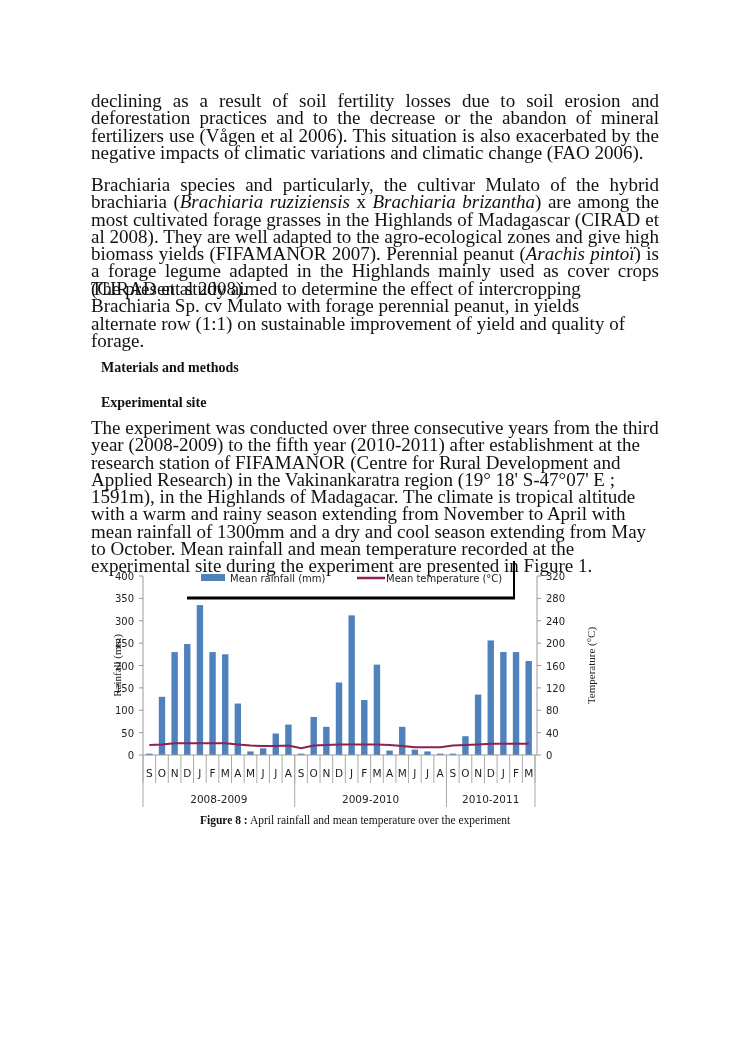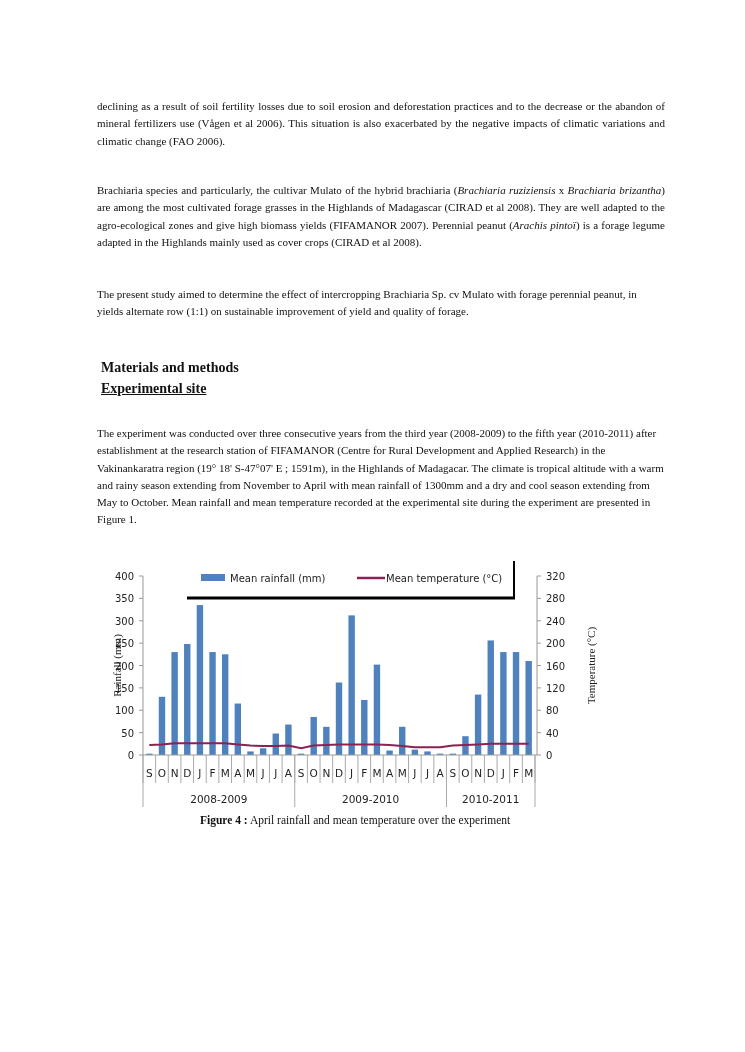--- a/index.html
+++ b/index.html
@@ -1,35 +1,35 @@
 <!DOCTYPE html>
 <html><head>
 <meta charset="utf-8">
 <style>
   html, body { margin:0; padding:0; background:#ffffff; }
   body { width:745px; height:1052px; position:relative; font-family:"Liberation Serif", serif; color:#111; }
-  .para { position:absolute; left:89px; width:568px; font-size:11px; line-height:17.3px; margin:8px; }
+  .para { position:absolute; left:89px; width:568px; font-size:19px; line-height:17.3px; margin:2px; }
   .justify { text-align:justify; }
   .heading { position:absolute; left:89px; font-weight:bold; font-size:14px; margin:12px; }
   #chart { position:absolute; left:95px; top:555px; }
   .caption { position:absolute; left:200px; top:814px; font-size:11.5px; }
   .caption b { font-weight:bold; }
   svg text { font-family:"DejaVu Sans", sans-serif; }
 </style>
 </head>
 <body>
 
 <p class="para justify" style="top:90px;">declining as a result of soil fertility losses due to soil erosion and deforestation practices and to the decrease or the abandon of mineral fertilizers use (Vågen et al 2006). This situation is also exacerbated by the negative impacts of climatic variations and climatic change (FAO 2006).</p>
 
 <p class="para justify" style="top:174px;"><span>Brachiaria species and particularly, the cultivar Mulato of the hybrid brachiaria (</span><i>Brachiaria ruziziensis</i><span> x </span><i>Brachiaria brizantha</i><span>) are among the most cultivated forage grasses in the Highlands of Madagascar (CIRAD et al 2008). They are well adapted to the agro-ecological zones and give high biomass yields (FIFAMANOR 2007).  Perennial peanut (</span><i>Arachis pintoï</i><span>) is a forage legume adapted in the Highlands mainly used as cover crops (CIRAD et al 2008).</span></p>
 
 <p class="para" style="top:278px; width:548px;">The present study aimed to determine the effect of intercropping Brachiaria Sp. cv Mulato with forage perennial peanut, in yields alternate row (1:1) on sustainable improvement of yield and quality of forage.</p>
 
 <p class="heading" style="top:348px;">Materials and methods</p>
-<p class="heading" style="top:369px;text-decoration:underline;">Experimental site</p>
+<p class="heading" style="top:383px;">Experimental site</p>
 
 <p class="para" style="top:417px; width:570px;">The experiment was conducted over three consecutive years from the third year (2008-2009) to the fifth year (2010-2011) after establishment at the research station of FIFAMANOR (Centre for Rural Development and Applied Research) in the Vakinankaratra region (19° 18' S-47°07' E ; 1591m), in the Highlands of Madagacar. The climate is tropical altitude with a warm and rainy season extending from November to April with mean rainfall of 1300mm and a dry and cool season extending from May to October. Mean rainfall and mean temperature recorded at the experimental site during the experiment are presented in Figure 1.</p>
 
 <svg id="chart" width="540" height="255">
     <line x1="48" y1="21" x2="48" y2="200" stroke="#999" stroke-width="1"></line>
     <line x1="44" y1="200" x2="48" y2="200" stroke="#999"></line>
     <text x="39" y="204" text-anchor="end" font-size="10" fill="#222">0</text>
     <line x1="44" y1="177.625" x2="48" y2="177.625" stroke="#999"></line>
     <text x="39" y="181.625" text-anchor="end" font-size="10" fill="#222">50</text>
     <line x1="44" y1="155.25" x2="48" y2="155.25" stroke="#999"></line>
@@ -171,13 +171,13 @@
     <text x="395.741935483871" y="248" text-anchor="middle" font-size="10.5" fill="#222">2010-2011</text>
     <line x1="440" y1="200" x2="440" y2="252" stroke="#aaa"></line>
     <line x1="92" y1="43" x2="420" y2="43" stroke="#000" stroke-width="3"></line>
     <line x1="419" y1="6" x2="419" y2="44" stroke="#000" stroke-width="2"></line>
     <rect x="106" y="19" width="24" height="7" fill="#4f81bd"></rect>
     <text x="135" y="27" font-size="10" fill="#222">Mean rainfall (mm)</text>
     <line x1="262" y1="23" x2="290" y2="23" stroke="#8b2252" stroke-width="2.5"></line>
     <text x="291" y="27" font-size="10" fill="#222">Mean temperature (°C)</text>
   </svg>
 
-<div class="caption"><b>Figure 4 :</b><span> April rainfall and mean temperature over the experiment</span></div>
+<div class="caption"><b>Figure 8 :</b><span> April rainfall and mean temperature over the experiment</span></div>
 
 </body></html>

